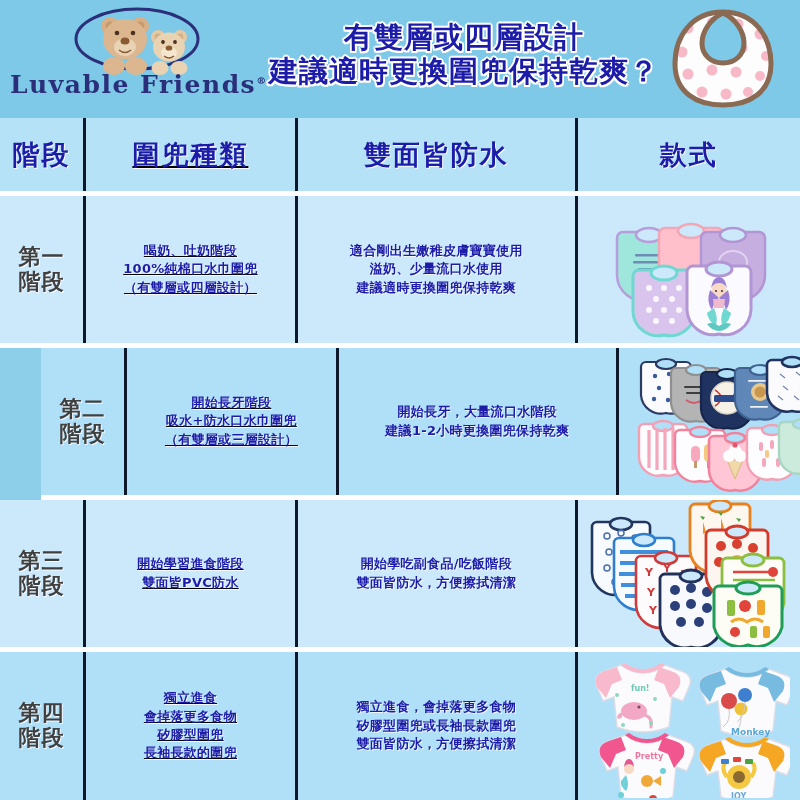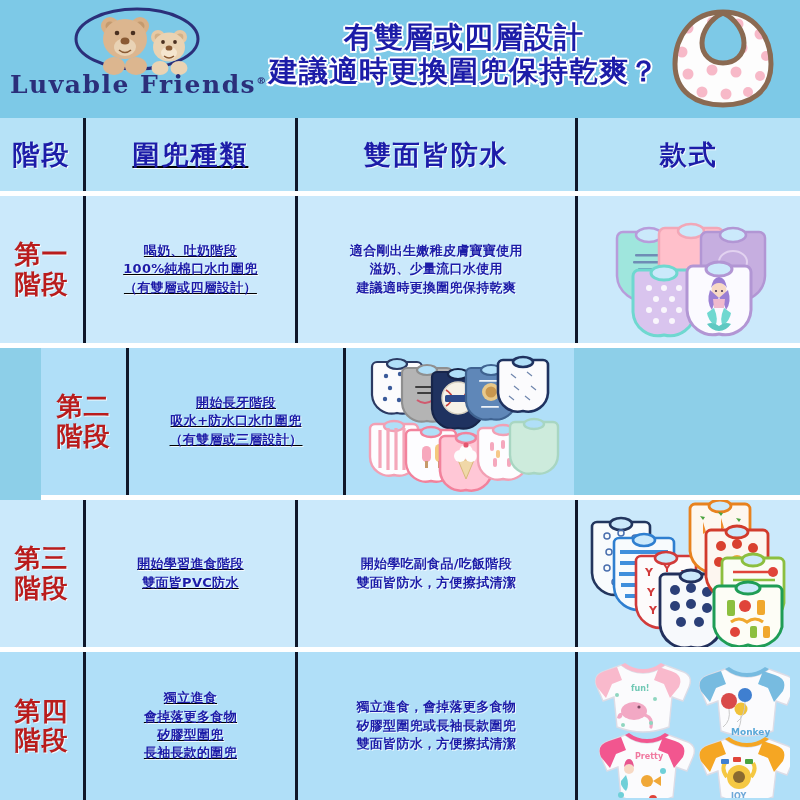--- a/index.html
+++ b/index.html
@@ -133,23 +133,23 @@
   }
 
   
   .data-row { border-bottom: 5px solid #ffffff; }
   .data-row:last-child { border-bottom: none; }
 
   .row-a .cell { --cellbg: #cbe9fb; }
   .row-b .cell { --cellbg: #b0dff8; }
 
   .stage-text {
-    font-size: 26px;
+    font-size: 22px;
     font-weight: bold;
-    color: #b91c1c;
+    color: #404040;
     line-height: 1.12;
     letter-spacing: 1px;
     text-shadow: 1px 1px 0 rgba(255,255,255,0.8);
   }
 
   .body-text {
     font-size: 13px;
     font-weight: bold;
     color: #1c1ca8;
     line-height: 1.42;
@@ -321,20 +321,23 @@
       </div>
     </div>
 
     <div class="row data-row row-b" style="top:230px; height:152px;margin-left:41px;">
       <div class="cell c-stage">
         <span class="stage-text">第二<br>階段</span>
       </div>
       <div class="cell c-type">
         <span class="body-text">開始長牙階段<br>吸水+防水口水巾圍兜<br>（有雙層或三層設計）</span>
       </div>
+      <div class="cell c-feature">
+        <span class="body-text">開始長牙，大量流口水階段<br>建議1-2小時更換圍兜保持乾爽</span>
+      </div>
       <div class="cell c-style style-cell">
         <svg width="203" height="147" viewBox="0 0 203 147">
           <rect width="203" height="147" fill="#b0dff8"></rect>
 
           <g>
             <path d="M18 14 h40 a5 5 0 0 1 5 5 v28 a20 20 0 0 1 -25 18 a20 20 0 0 1 -25 -18 v-28 a5 5 0 0 1 5 -5 Z" fill="#fbfbfd" stroke="#2b3a63" stroke-width="2.2"></path>
             <ellipse cx="38" cy="16" rx="10" ry="5" fill="#b0dff8" stroke="#2b3a63" stroke-width="2.2"></ellipse>
             <g fill="#3a5a9a">
                 <circle cx="27" cy="28" r="2.2"></circle>
                 <circle cx="41" cy="26" r="2.2"></circle>

